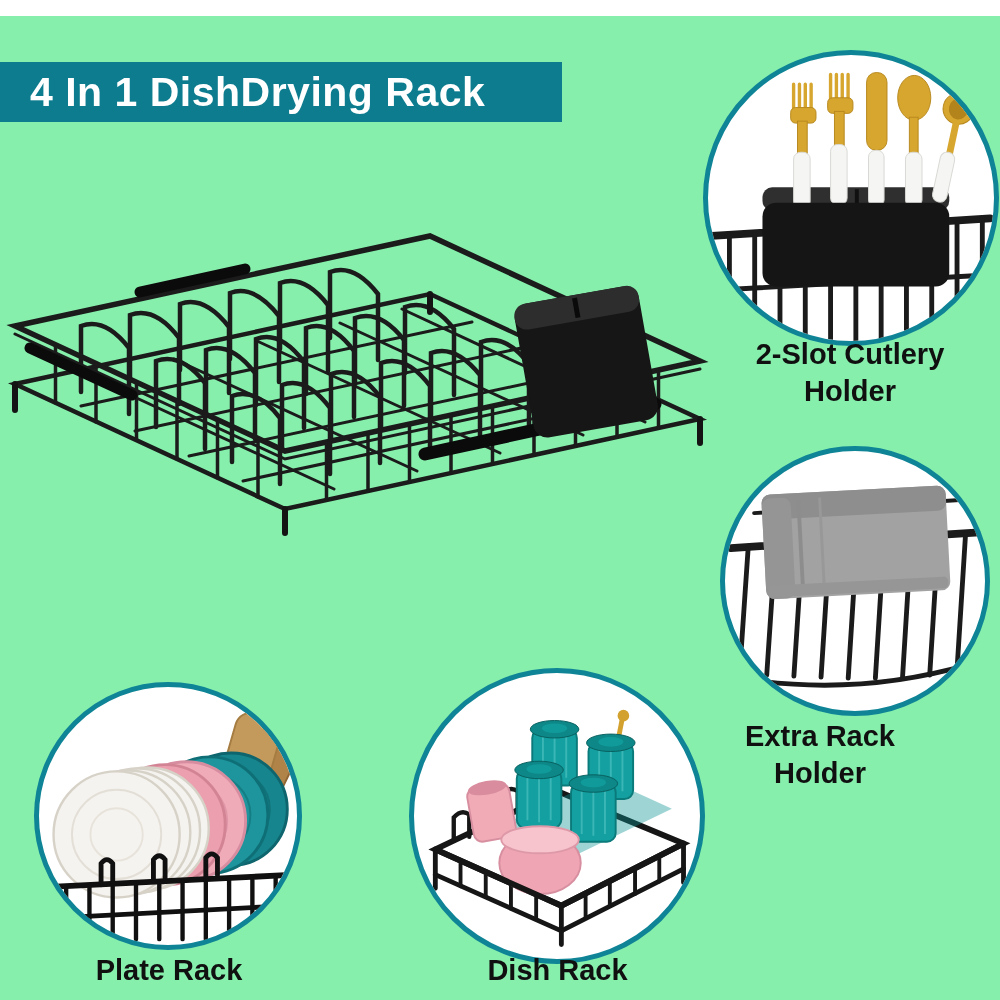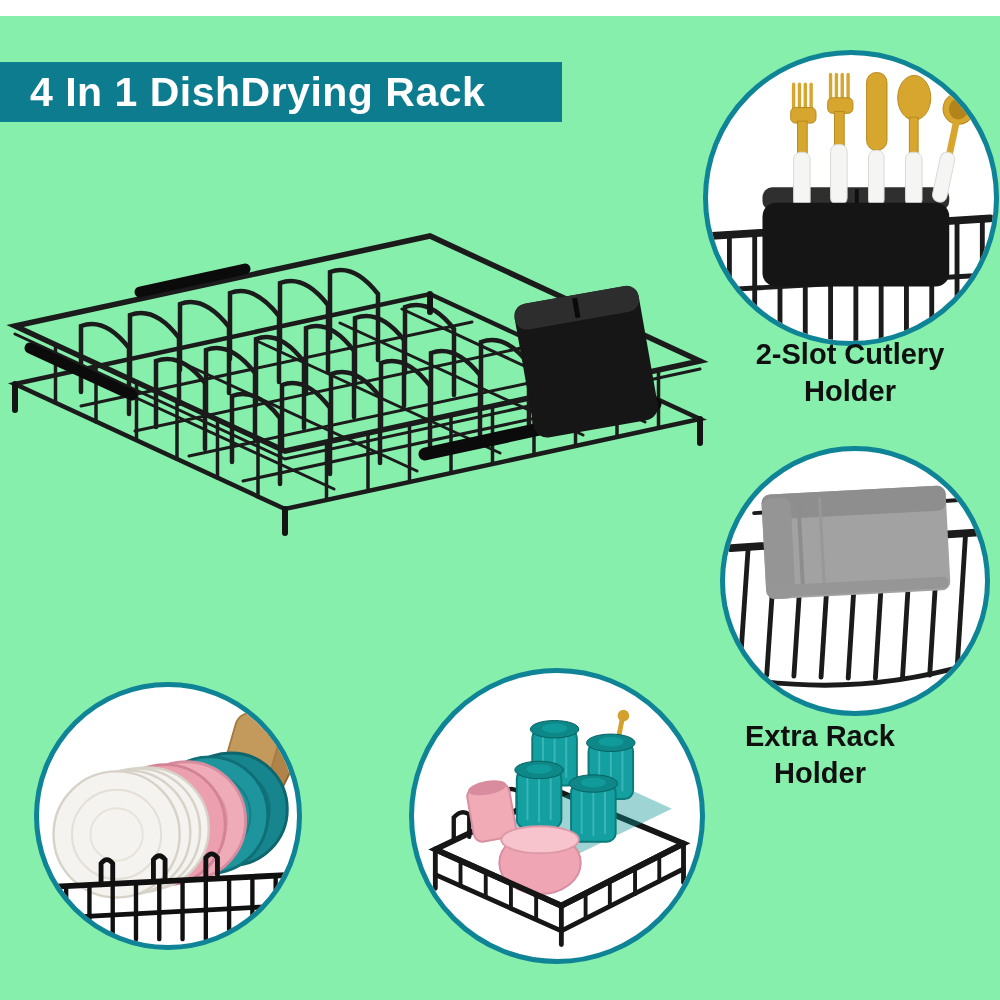--- a/index.html
+++ b/index.html
@@ -144,20 +144,23 @@
         <circle cx="80" cy="152" r="27" fill="none" stroke="#e7e3db" stroke-width="2"></circle>
       </g>
       <g stroke="#101010" fill="none" stroke-linecap="round">
         <path d="M12,206 L254,194" stroke-width="6"></path>
         <path d="M20,238 L248,226" stroke-width="5"></path>
         <path stroke-width="4.5" d="M28,206 V260 M52,205 V260 M76,204 V260 M100,203 V260 M124,201 V260 M148,200 V260 M172,198 V260 M196,197 V260 M220,196 V260 M244,195 V260"></path>
         <path stroke-width="5" d="M64,204 V182 Q70,174 76,182 V202 M118,200 V178 Q124,170 130,178 V198 M172,196 V176 Q178,168 184,176 V194"></path>
       </g>
     </svg>
   </div>
+  <div class="callout-label" style="left:38px;top:936px;width:262px;">
+    <div>Plate Rack</div>
+  </div>
 
   <div class="circle" style="left:409px;top:652px;width:296px;height:296px;">
     <svg viewBox="0 0 295 295">
       <g stroke="#161616" fill="none" stroke-linecap="round">
         <path stroke-width="4.5" d="M41,173 v-24 q8,-9 16,-3 v23 M66,161 v-24 q8,-9 16,-3 v23 M91,149 v-24 q8,-9 16,-3 v23 M116,137 v-24 q8,-9 16,-3 v23"></path>
         <path d="M22,182 L148,122 L278,176 L152,240 Z" stroke-width="6"></path>
         <path d="M22,208 L152,266 L278,202" stroke-width="5"></path>
         <path stroke-width="4" d="M48,194 v26 M74,205 v26 M100,217 v26 M126,228 v26 M177,227 v26 M202,214 v26 M228,202 v26 M253,189 v26"></path>
         <path stroke-width="5" d="M22,182 V208 M152,240 V266 M278,176 V202"></path>
       </g>
@@ -195,14 +198,17 @@
         <ellipse cx="80" cy="118" rx="20" ry="7" fill="#d88c9d"></ellipse>
       </g>
       <g>
         <ellipse cx="130" cy="196" rx="42" ry="32" fill="#efa5b3" stroke="#d78fa0" stroke-width="2"></ellipse>
         <ellipse cx="130" cy="172" rx="40" ry="14" fill="#f7c4ce" stroke="#de99a8" stroke-width="2"></ellipse>
       </g>
       <path d="M22,182 L152,240 L278,176" stroke="#161616" stroke-width="6" fill="none" stroke-linecap="round"></path>
       <path d="M22,208 v14 M152,266 v14 M278,202 v14" stroke="#161616" stroke-width="5" fill="none" stroke-linecap="round"></path>
     </svg>
   </div>
+  <div class="callout-label" style="left:425px;top:936px;width:265px;">
+    <div>Dish Rack</div>
+  </div>
 
 </div>
 
 </body></html>

